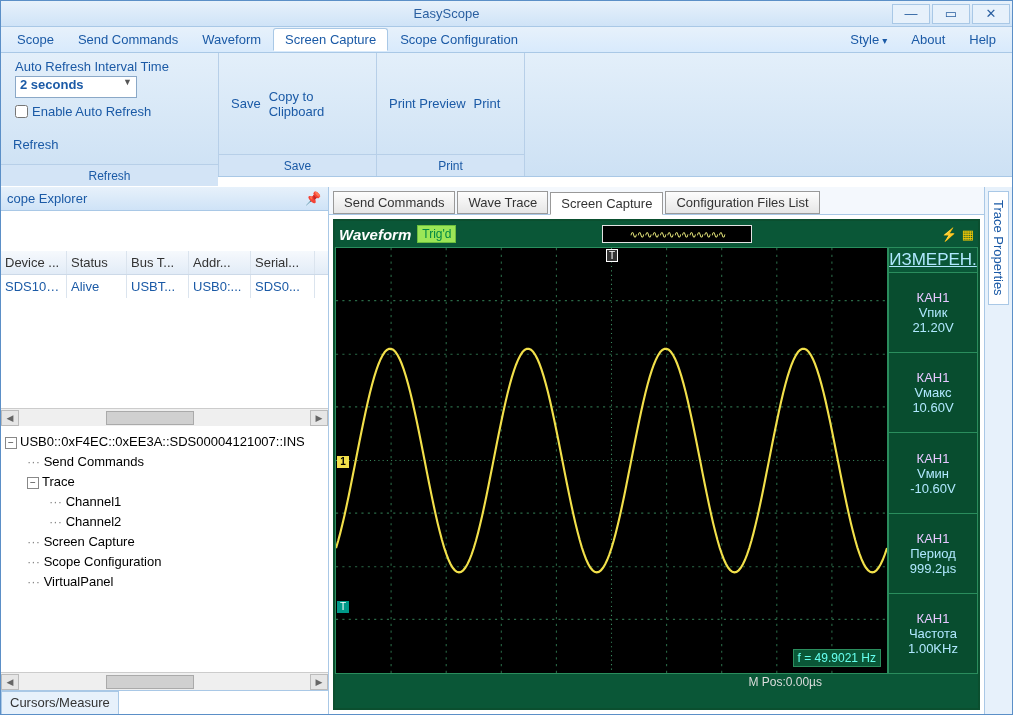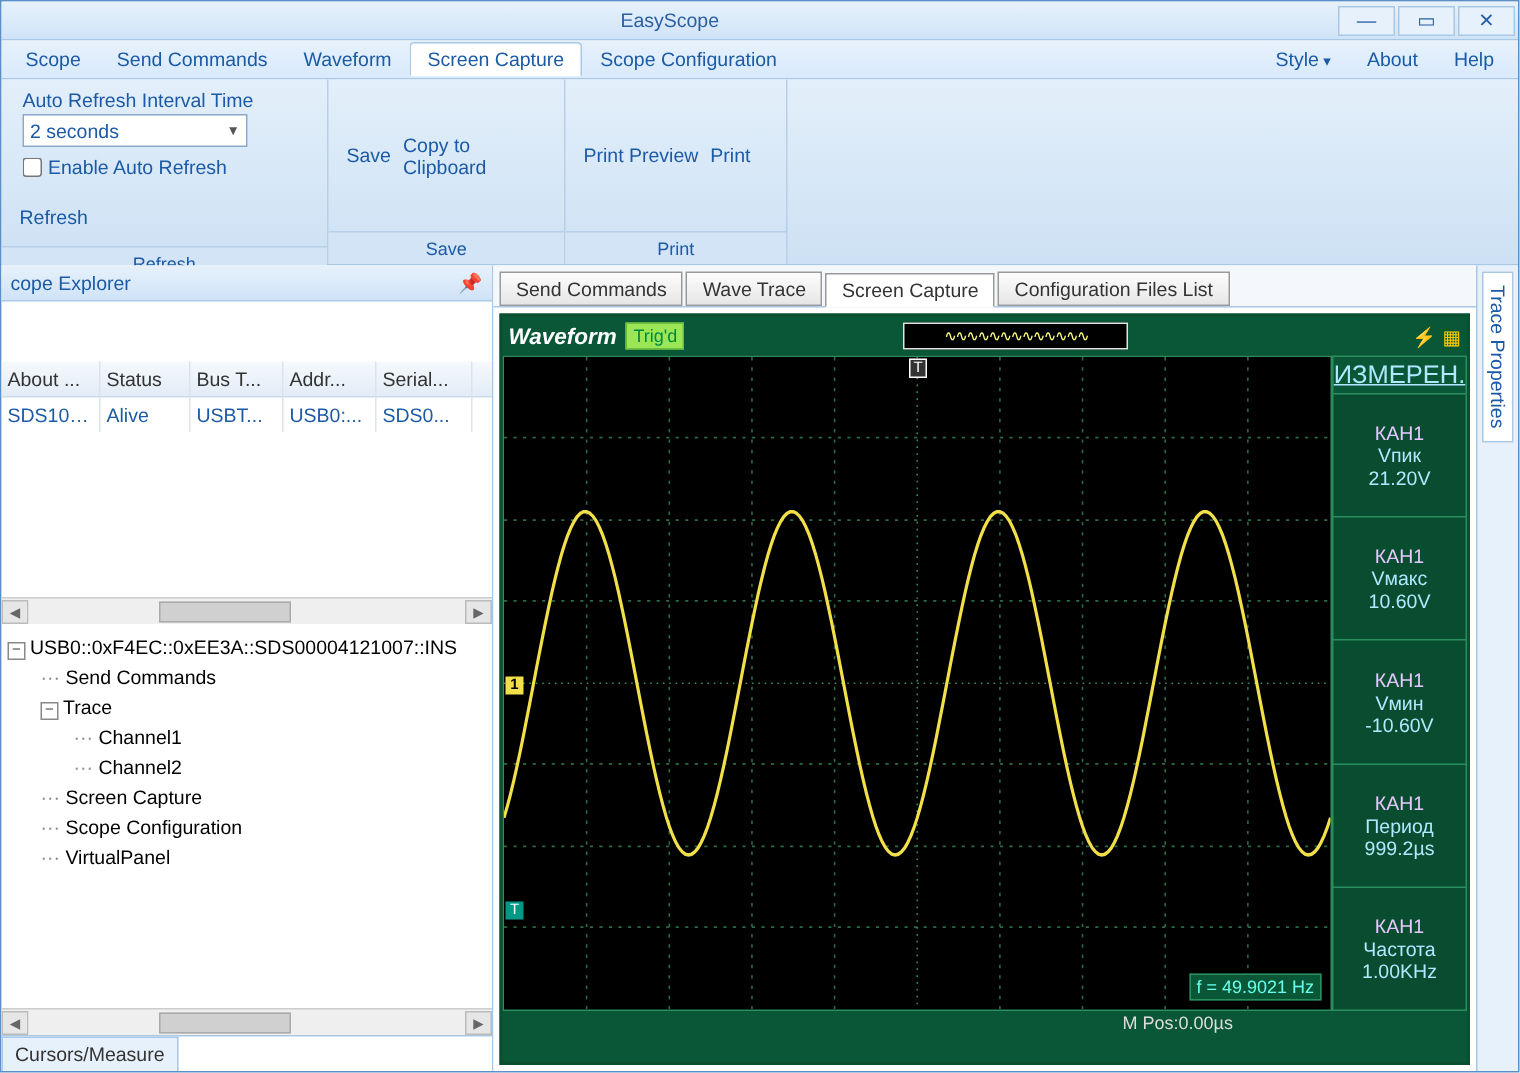--- a/index.html
+++ b/index.html
@@ -15,30 +15,30 @@
 .menu-item.active { background:#fff; border:1px solid #a9c8e6; border-bottom-color:#fff; border-radius:3px 3px 0 0; padding:3px 11px; }
 .dropdown-caret::after { content:"▾"; margin-left:3px; font-size:10px;}
 .ribbon { height:124px; background: linear-gradient(#e3effa,#cde1f4); display:flex; border-bottom:1px solid #a9c8e6; }
 .ribbon-group { border-right:1px solid #b7cfe8; display:flex; flex-direction:column; }
 .ribbon-group .body { flex:1; padding:6px 8px; display:flex; align-items:center; color:#1b5aa6; }
 .ribbon-group .label { height:22px; text-align:center; background:#d3e4f6; color:#1b5aa6; font-size:12px; line-height:22px; border-top:1px solid #b7cfe8;}
 .refresh-group { width:218px; }
 .refresh-body { flex-direction:column !important; align-items:flex-start !important; }
 .refresh-body .row { display:flex; align-items:center; width:100%; }
 .auto-label { color:#1b5aa6; margin-bottom:2px; margin-left:6px;}
-.combobox { width:150px; height:22px; border:1px solid #8aa8c7; background:#fff; display:flex; align-items:center; padding:0 4px; margin-left:6px; }
+.combobox { width:122px; height:22px; border:1px solid #8aa8c7; background:#fff; display:flex; padding:0 4px; margin-left:6px;font-weight:bold; }
 .combobox .caret { margin-left:auto; font-size:9px; color:#555;}
 .checkbox-row { margin:6px 0 0 6px; display:flex; align-items:center; color:#1b5aa6;}
 .checkbox-row input { margin-right:4px; }
 .refresh-btn { margin-top:4px; color:#1b5aa6; }
 .rbtn { padding:6px 4px; color:#1b5aa6; cursor:pointer; }
 .save-group { width:158px; }
 .print-group { width:148px; }
 
-.workspace { flex:1; display:flex; min-height:0; }
+.workspace { flex:1; display:flex; min-height:0;margin-top:10px; }
 .left-panel { width:328px; display:flex; flex-direction:column; border-right:1px solid #a9c8e6; background:#fff; }
 .panel-header { height:24px; background:linear-gradient(#e7f1fb,#cfe3f7); display:flex; align-items:center; padding:0 6px; color:#1b5aa6; border-bottom:1px solid #a9c8e6;}
 .panel-header .pin { margin-left:auto; font-family:"Segoe UI Symbol"; }
 .device-grid { height:175px; display:flex; flex-direction:column; }
 .grid-head, .grid-row { display:flex; }
 .grid-head { background:linear-gradient(#f6f9fd,#e2ecf7); border-bottom:1px solid #ccd9e8; }
 .gcell { padding:4px 4px; border-right:1px solid #dbe4ee; overflow:hidden; white-space:nowrap; text-overflow:ellipsis; }
 .grid-head .gcell { color:#333; }
 .grid-row .gcell { color:#1b5aa6; }
 .c1{width:66px}.c2{width:60px}.c3{width:62px}.c4{width:62px}.c5{width:64px}
@@ -158,21 +158,21 @@
 <div class="workspace">
 
   <div class="left-panel">
     <div class="panel-header">
       <span>cope Explorer</span>
       <span class="pin">📌</span>
     </div>
     <div style="height:40px;"></div>
     <div class="device-grid">
       <div class="grid-head" id="grid-head">
-          <div class="gcell c1">About ...</div>
+          <div class="gcell c1">Device ...</div>
           <div class="gcell c2">Status</div>
           <div class="gcell c3">Bus T...</div>
           <div class="gcell c4">Addr...</div>
           <div class="gcell c5">Serial...</div>
         </div>
       <div class="grid-row" id="grid-row">
           <div class="gcell c1">SDS1022...</div>
           <div class="gcell c2">Alive</div>
           <div class="gcell c3">USBT...</div>
           <div class="gcell c4">USB0:...</div>

